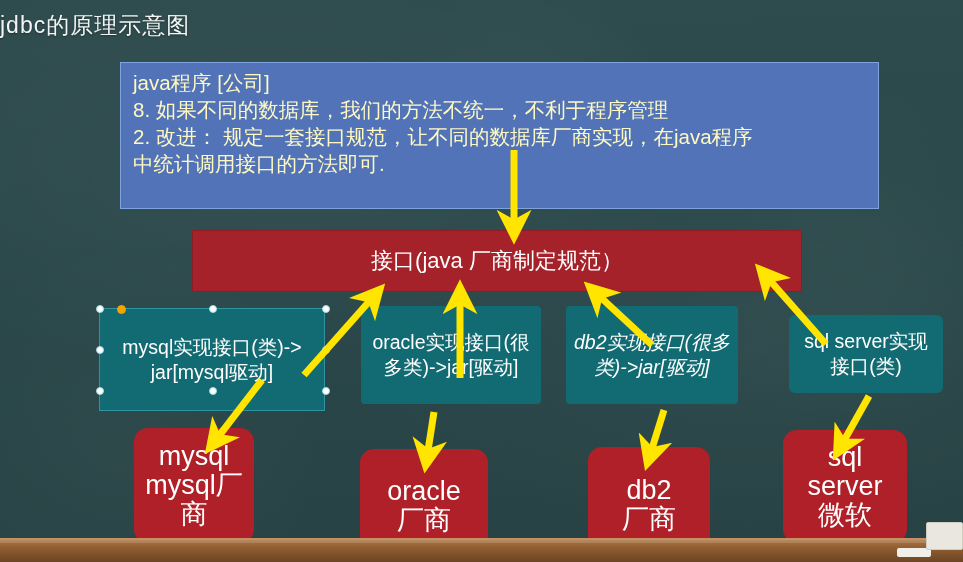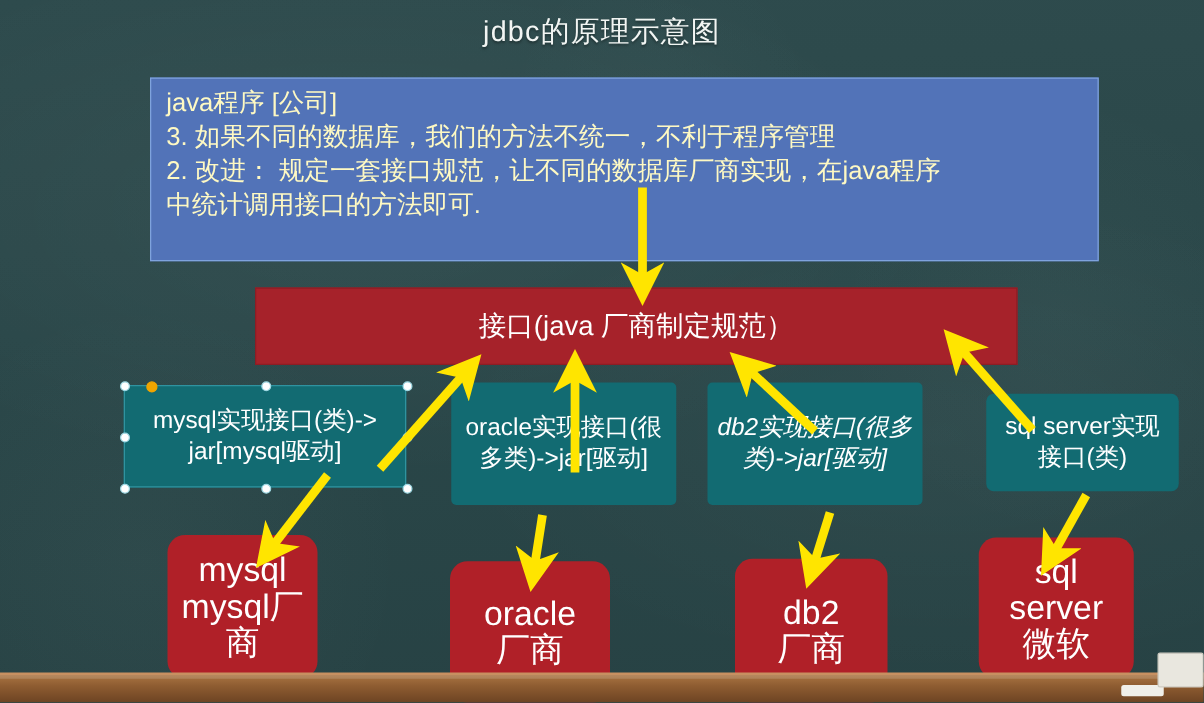--- a/index.html
+++ b/index.html
@@ -17,44 +17,44 @@
   }
   
   #stage::before{
     content:"";position:absolute;inset:0;pointer-events:none;
     background:
       radial-gradient(circle at 12% 80%, rgba(200,220,215,0.035), transparent 22%),
       radial-gradient(circle at 55% 15%, rgba(200,220,215,0.025), transparent 18%),
       radial-gradient(circle at 88% 45%, rgba(200,220,215,0.03), transparent 20%);
   }
   .title{
-    position:absolute;left:0;top:10px;width:963px;text-align:center;
+    position:absolute;left:0;top:10px;width:963px;
     color:#f2f5f3;font-size:23px;letter-spacing:1px;
     text-shadow:0 1px 2px rgba(0,0,0,.35);
   }
   .blue-box{
     position:absolute;left:120px;top:62px;width:759px;height:147px;
     background:#5273b8;border:1px solid #7fa3dd;
     box-sizing:border-box;padding:6px 10px 0 12px;
     color:#fef9c3;font-size:20.5px;line-height:27px;
   }
   .blue-box div{white-space:nowrap;}
   .red-bar{
-    position:absolute;left:204px;top:230px;width:610px;height:62px;
+    position:absolute;left:192px;top:230px;width:610px;height:62px;
     background:#a6222a;border:1px solid #8d1d24;box-sizing:border-box;
     display:flex;align-items:center;justify-content:center;
     color:#ffffff;font-size:22px;
   }
   .teal{
     position:absolute;background:#126b72;color:#ffffff;
     box-sizing:border-box;text-align:center;
     display:flex;align-items:center;justify-content:center;
     font-size:19.5px;line-height:25px;padding:2px 6px;
   }
-  .teal.t-mysql{left:99px;top:308px;width:226px;height:82px;border:1px solid #2f93a0;}
+  .teal.t-mysql{left:99px;top:308px;width:226px;height:103px;border:1px solid #2f93a0;}
   .teal.t-oracle{left:361px;top:306px;width:180px;height:98px;border-radius:4px;}
   .teal.t-db2{left:566px;top:306px;width:172px;height:98px;border-radius:4px;font-style:italic;}
   .teal.t-sqlserver{left:789px;top:315px;width:154px;height:78px;border-radius:6px;}
 
   
   .handle{position:absolute;width:6px;height:6px;background:#ffffff;border:1px solid #9fd9e4;border-radius:50%;}
   .handle.rot{background:#f0a500;border-color:#f0a500;width:7px;height:7px;}
 
   .redbox{
     position:absolute;background:#b02028;border-radius:14px;color:#ffffff;
@@ -82,21 +82,21 @@
 </style>
 </head>
 <body>
 
 <div id="stage">
 
   <div class="title">jdbc的原理示意图</div>
 
   <div class="blue-box">
     <div>java程序 [公司]</div>
-    <div>3. 如果不同的数据库，我们的方法不统一，不利于程序管理</div>
+    <div>8. 如果不同的数据库，我们的方法不统一，不利于程序管理</div>
     <div>2. 改进： 规定一套接口规范，让不同的数据库厂商实现，在java程序</div>
     <div>中统计调用接口的方法即可.</div>
   </div>
 
   <div class="red-bar">
     <span>接口(java 厂商制定规范）</span>
   </div>
 
   <div class="teal t-mysql">
     <span>mysql实现接口(类)-&gt; jar[mysql驱动]</span>

